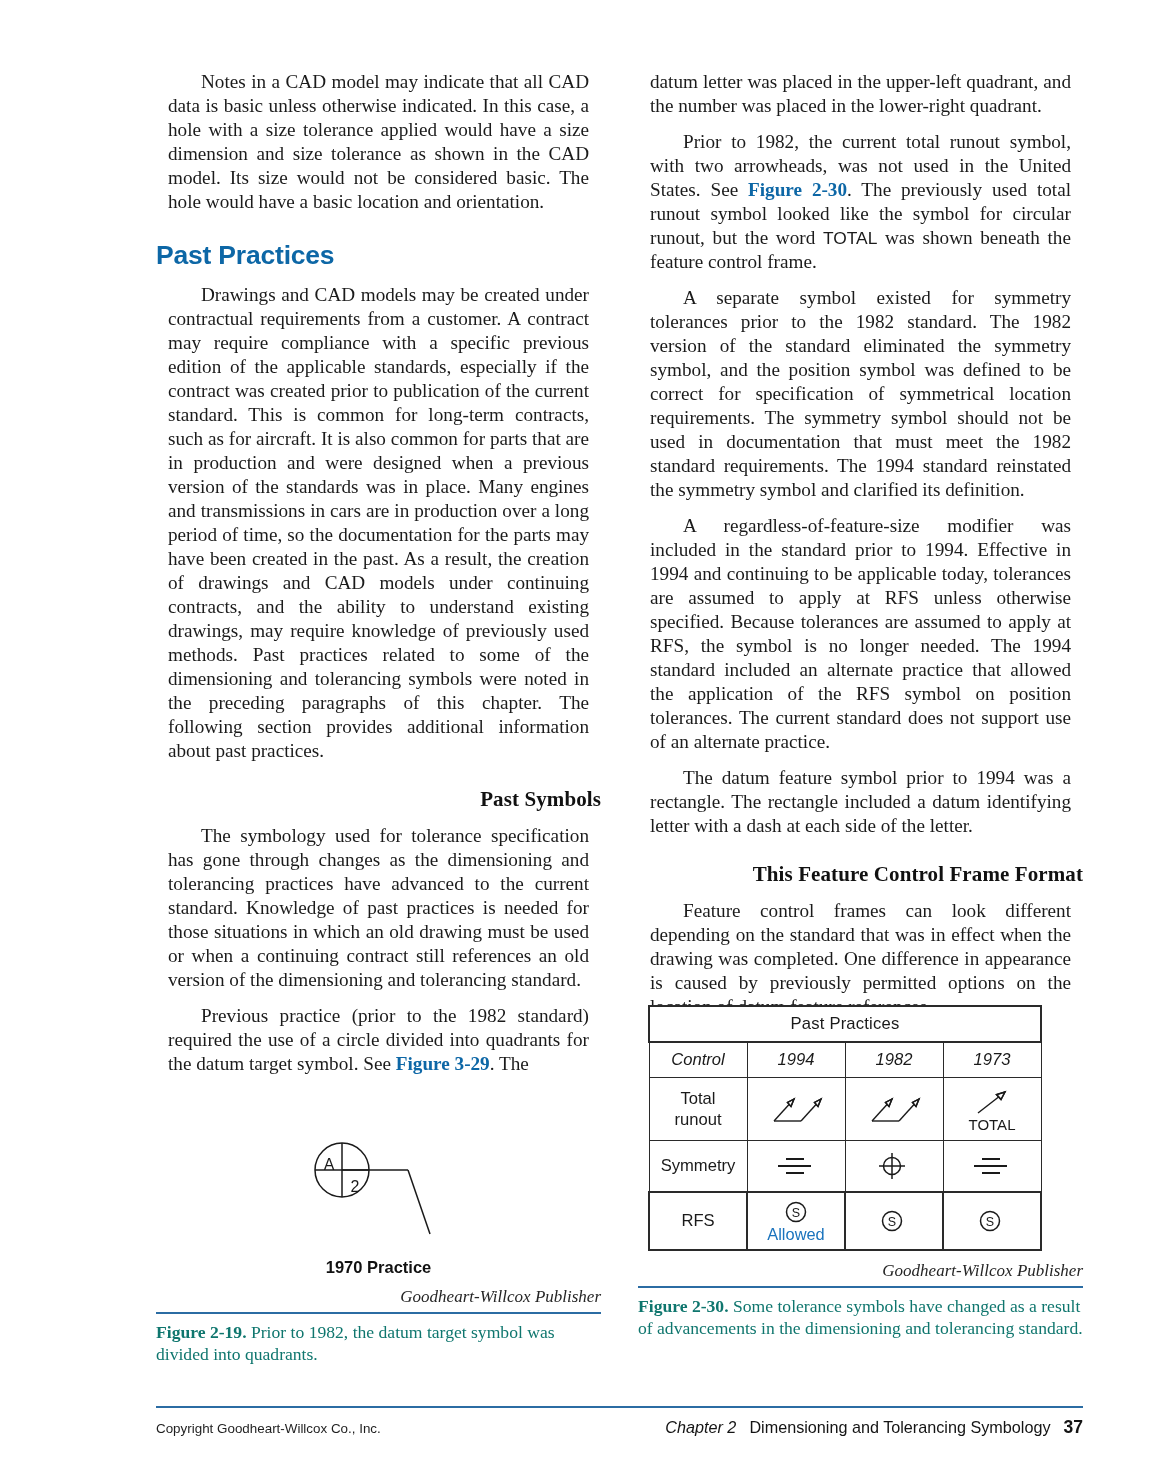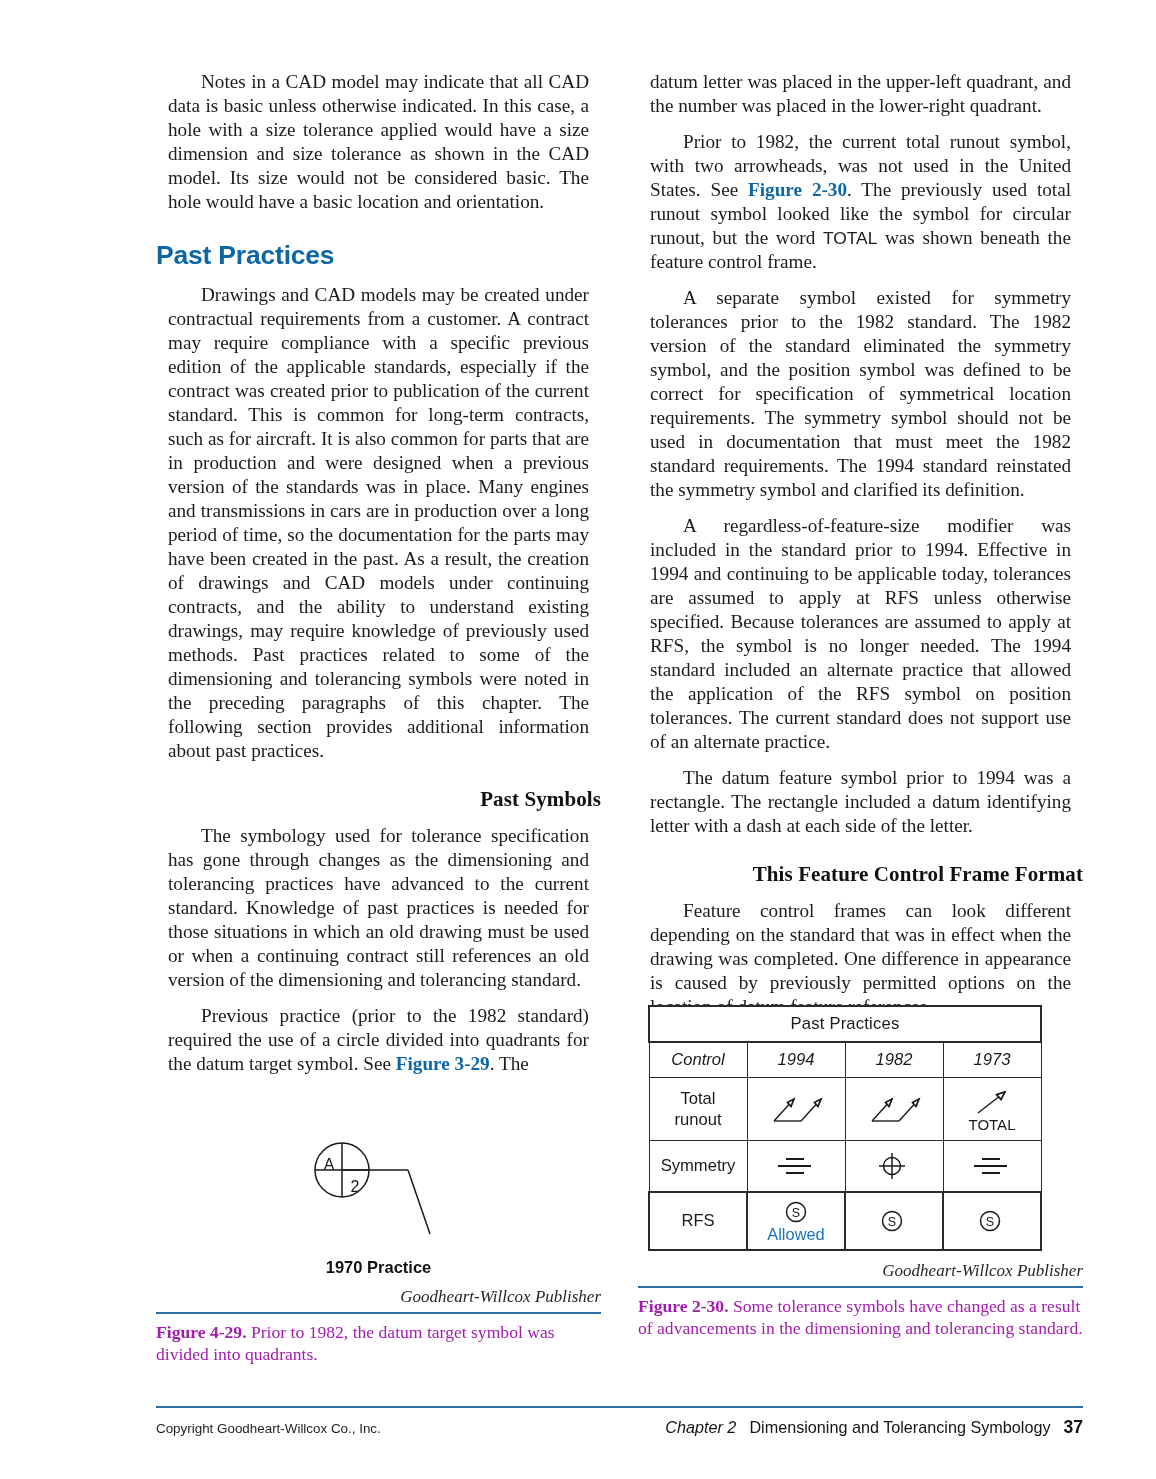--- a/index.html
+++ b/index.html
@@ -100,21 +100,21 @@
   }
   .cap-rule {
     border: 0;
     border-top: 2.2px solid #2b6ca3;
     margin: 5px 0 7px 0;
   }
   .fig-caption {
     font-family: "Liberation Serif", serif;
     font-size: 17.6px;
     line-height: 22px;
-    color: #a21caf;
+    color: #0f766e;
   }
   .fig-caption b { font-weight: bold; }
 
   
   .fig30-wrap {
     position: absolute;
     left: 638px;
     top: 1005px;
     width: 445px;
   }
@@ -234,21 +234,21 @@
 
         <line x1="186" y1="42" x2="252" y2="42" stroke="#1a1a1a" stroke-width="1.5"></line>
         <line x1="252" y1="42" x2="274" y2="106" stroke="#1a1a1a" stroke-width="1.5"></line>
         <text x="173" y="38" font-family="Liberation Sans, sans-serif" font-size="16" fill="#1a1a1a" text-anchor="middle" dominant-baseline="middle">A</text>
         <text x="199" y="60" font-family="Liberation Sans, sans-serif" font-size="16" fill="#1a1a1a" text-anchor="middle" dominant-baseline="middle">2</text>
       </svg>
     </div>
     <div class="fig29-title">1970 Practice</div>
     <div class="credit">Goodheart-Willcox Publisher</div>
     <hr class="cap-rule">
-    <div class="fig-caption"><b>Figure 4-29.</b><span> Prior to 1982, the datum target symbol was divided into quadrants.</span></div>
+    <div class="fig-caption"><b>Figure 2-19.</b><span> Prior to 1982, the datum target symbol was divided into quadrants.</span></div>
   </div>
 
   <div class="col col-right">
 
     <p class="body noindent">datum letter was placed in the upper-left quadrant, and the number was placed in the lower-right quadrant.</p>
 
     <p class="body"><span>Prior to 1982, the current total runout symbol, with two arrowheads, was not used in the United States. See </span><span class="xref">Figure 2-30</span><span>. The previously used total runout symbol looked like the symbol for circular runout, but the word </span><span class="sans-inline">TOTAL</span><span> was shown beneath the feature control frame.</span></p>
 
     <p class="body">A separate symbol existed for symmetry tolerances prior to the 1982 standard. The 1982 version of the standard eliminated the symmetry symbol, and the position symbol was defined to be correct for specification of symmetrical location requirements. The symmetry symbol should not be used in documentation that must meet the 1982 standard requirements. The 1994 standard reinstated the symmetry symbol and clarified its definition.</p>
 

